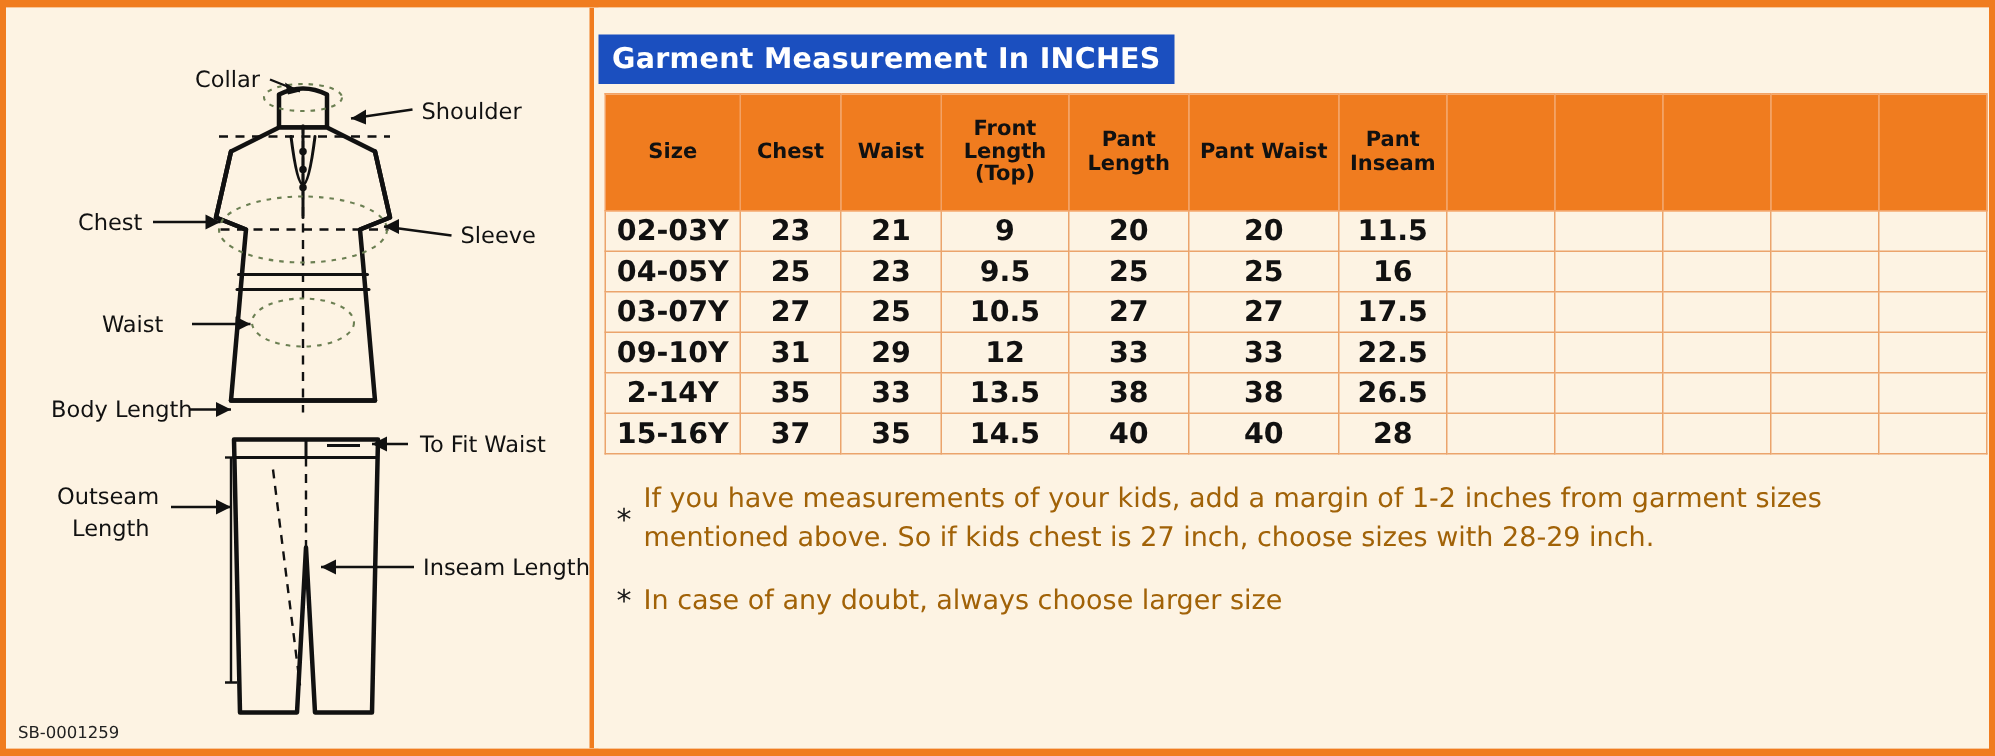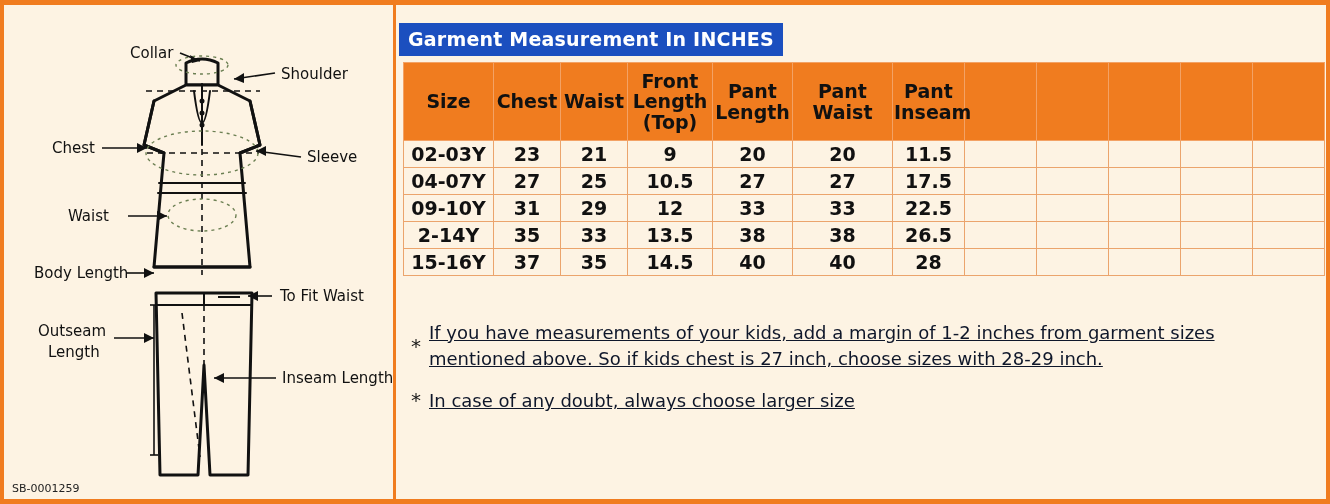--- a/index.html
+++ b/index.html
@@ -65,21 +65,21 @@
   }
   table.sizechart th, table.sizechart td {
     border: 1px solid #e8873f;
     text-align: center;
     font-weight: bold;
     color: #111;
   }
   table.sizechart thead th {
     background: #f07c1f;
     color: #111;
-    font-size: 19px;
+    font-size: 14px;
     line-height: 1.08;
     height: 78px;
     vertical-align: middle;
     padding: 2px 1px;
     border-color: #f3a265;
   }
   table.sizechart thead th.empty-col { background: #f07c1f; }
   table.sizechart tbody td {
     background: #fdf3e3;
     font-size: 19px;
@@ -114,22 +114,21 @@
     flex: 0 0 18px;
     font-size: 20px;
     line-height: 1;
     padding-top: 16px;
     color: #1a1a1a;
   }
   .note.single .star { padding-top: 2px; }
   .note .note-text {
     font-size: 18px;
     line-height: 1.45;
-    color: #0f172a;
-    text-decoration: underline;
+    color: #a16207;
   }
 </style>
 </head>
 <body>
 
 <div id="page">
 
   <div id="left-panel">
 
     <svg id="diagram-svg" width="392" height="494" viewBox="0 0 392 494">
@@ -296,21 +295,35 @@
               <td>20</td>
               <td>20</td>
               <td>11.5</td>
               <td class="blank"></td>
               <td class="blank"></td>
               <td class="blank"></td>
               <td class="blank"></td>
               <td class="blank"></td>
             </tr>
             <tr>
-              <td>04-07Y</td>
+              <td>04-05Y</td>
+              <td>25</td>
+              <td>23</td>
+              <td>9.5</td>
+              <td>25</td>
+              <td>25</td>
+              <td>16</td>
+              <td class="blank"></td>
+              <td class="blank"></td>
+              <td class="blank"></td>
+              <td class="blank"></td>
+              <td class="blank"></td>
+            </tr>
+            <tr>
+              <td>03-07Y</td>
               <td>27</td>
               <td>25</td>
               <td>10.5</td>
               <td>27</td>
               <td>27</td>
               <td>17.5</td>
               <td class="blank"></td>
               <td class="blank"></td>
               <td class="blank"></td>
               <td class="blank"></td>

